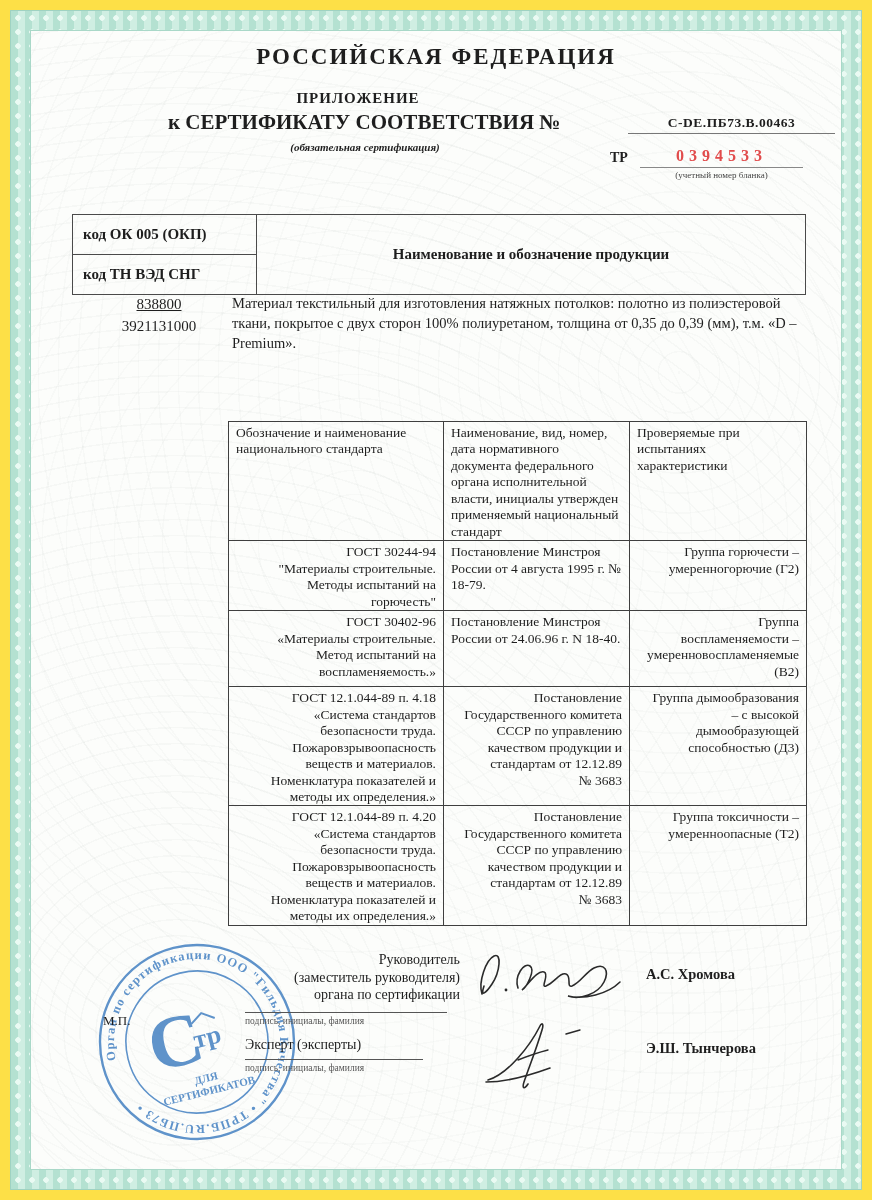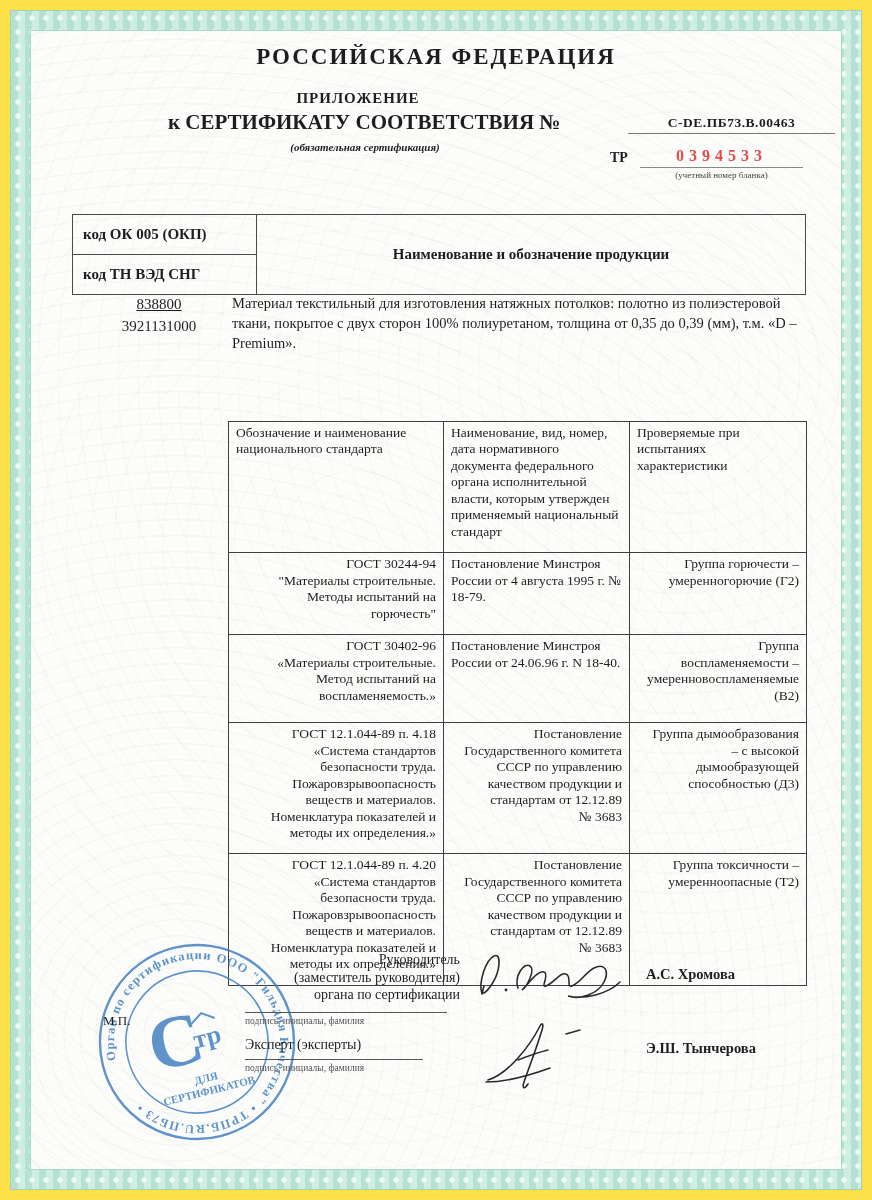--- a/index.html
+++ b/index.html
@@ -48,21 +48,21 @@
   .codes-table td{border:1.6px solid #4a4a4a;font-size:15px;font-weight:bold;padding:4px 10px;height:31px;margin-left:12px;}
   .codes-table .hdr{text-align:center;}
 
   .okp-block{left:85px;top:294px;width:148px;text-align:center;font-size:15px;line-height:1.45;}
   .okp-code{text-decoration:underline;}
   .product-desc{left:232px;top:293px;width:570px;font-size:14.5px;line-height:1.38;}
   .standards-intro{left:232px;top:371px;width:576px;font-size:14.5px;line-height:1.22;}
 
   .standards-table{left:228px;top:421px;width:578px;table-layout:fixed;}
   .standards-table td{border:1.6px solid #3f3f3f;font-size:13.5px;line-height:1.22;
-      padding:3px 7px 12px 7px;vertical-align:top;}
+      padding:3px 7px 0 7px;vertical-align:top;}
   .standards-table col.c1{width:215px;} .standards-table col.c2{width:186px;} .standards-table col.c3{width:177px;}
 
   .mp-label{left:103px;top:1013px;font-size:13px;z-index:5;}
   .head-role{left:245px;top:951px;width:215px;font-size:14px;line-height:1.25;}
   .head-rule{left:245px;top:1012px;width:202px;border-bottom:1.4px solid #555;height:0;}
   .head-sub{left:245px;top:1016px;width:202px;font-size:9.5px;color:#555;}
   .expert-role{left:245px;top:1037px;font-size:14px;}
   .expert-rule{left:245px;top:1059px;width:178px;border-bottom:1.4px solid #555;height:0;}
   .expert-sub{left:245px;top:1063px;width:178px;font-size:9.5px;color:#555;}
   .head-name{left:646px;top:966px;font-size:14.5px;font-weight:bold;}
@@ -108,21 +108,21 @@
 
   <table class="abs standards-table">
     <colgroup>
         <col class="c1">
         <col class="c2">
         <col class="c3">
       </colgroup>
     <tbody>
         <tr>
       <td style="height:113px">Обозначение и наименование национального стандарта</td>
-      <td>Наименование, вид, номер, дата нормативного документа федерального органа исполнительной власти, которым утвержден применяемый национальный стандарт</td>
+      <td>Наименование, вид, номер, дата нормативного документа федерального органа исполнительной власти, инициалы утвержден применяемый национальный стандарт</td>
       <td>Проверяемые при испытаниях характеристики</td>
     </tr>
     <tr>
       <td class="pre" style="height:56px">ГОСТ 30244-94
 "Материалы строительные.
 Методы испытаний на
 горючесть"</td>
       <td>Постановление Минстроя России от 4 августа 1995 г.
 № 18-79.</td>
       <td class="pre">Группа горючести –

